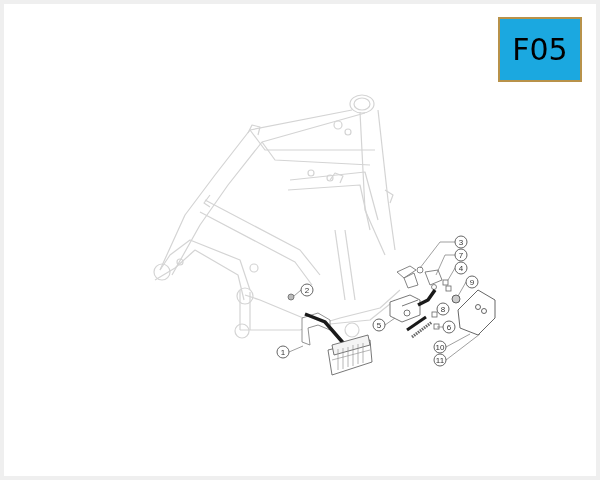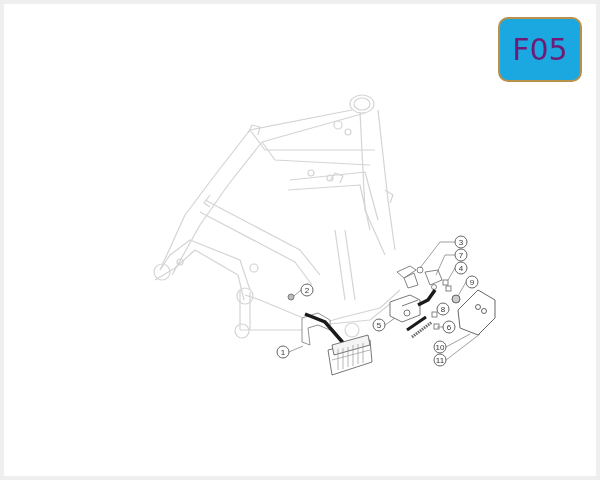--- a/index.html
+++ b/index.html
@@ -15,23 +15,23 @@
     left: 4px; top: 4px;
     width: 592px; height: 472px;
     background: #ffffff;
   }
   .badge {
     position: absolute;
     left: 498px; top: 17px;
     width: 84px; height: 65px;
     box-sizing: border-box;
     border: 2px solid #b8924a;
-    border-radius: 10px;
+    border-radius: 0;
     display: flex; align-items: center; justify-content: center;
-    color: #701a75;
+    color: #000000;
     font-family: "DejaVu Sans", sans-serif;
     font-size: 30px;
   }
   svg.diagram {
     position: absolute; left: 0; top: 0;
   }
   .callout circle { fill: #fff; stroke: #555; stroke-width: 0.9; }
   .callout text { font-family: "Liberation Sans", sans-serif; font-size: 8px; fill: #333; text-anchor: middle; dominant-baseline: central; }
   .leader { stroke: #777; stroke-width: 0.7; fill: none; }
 </style>

